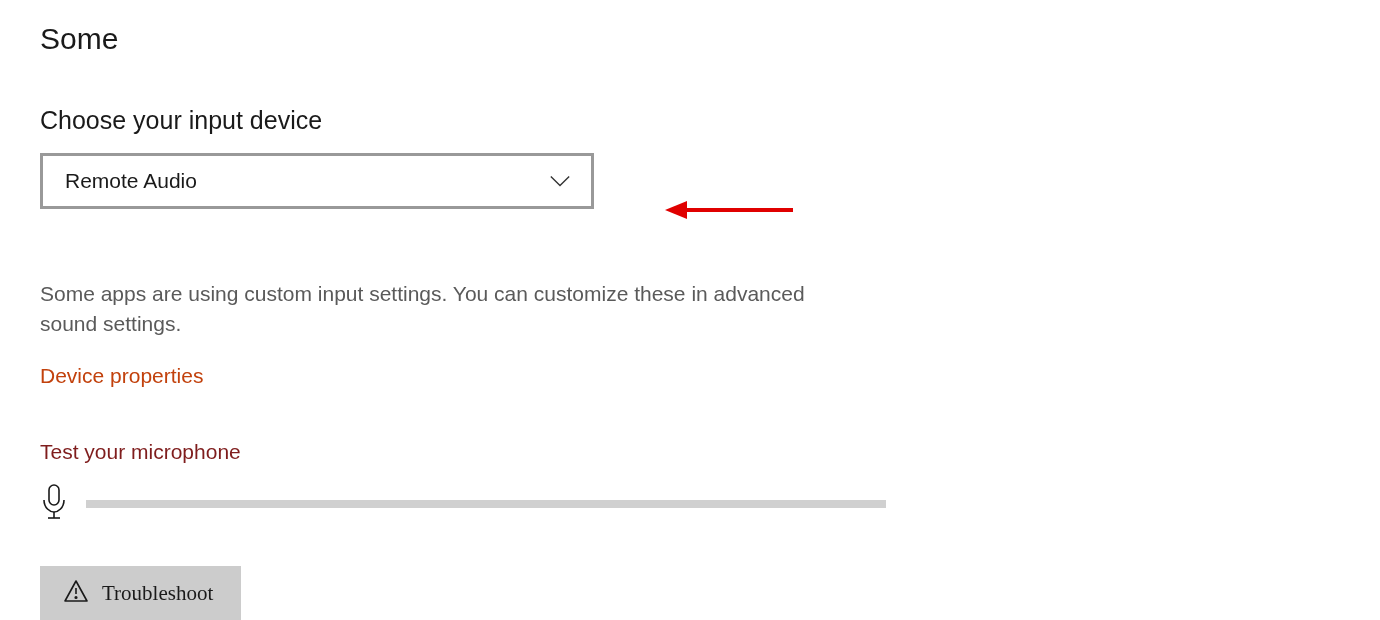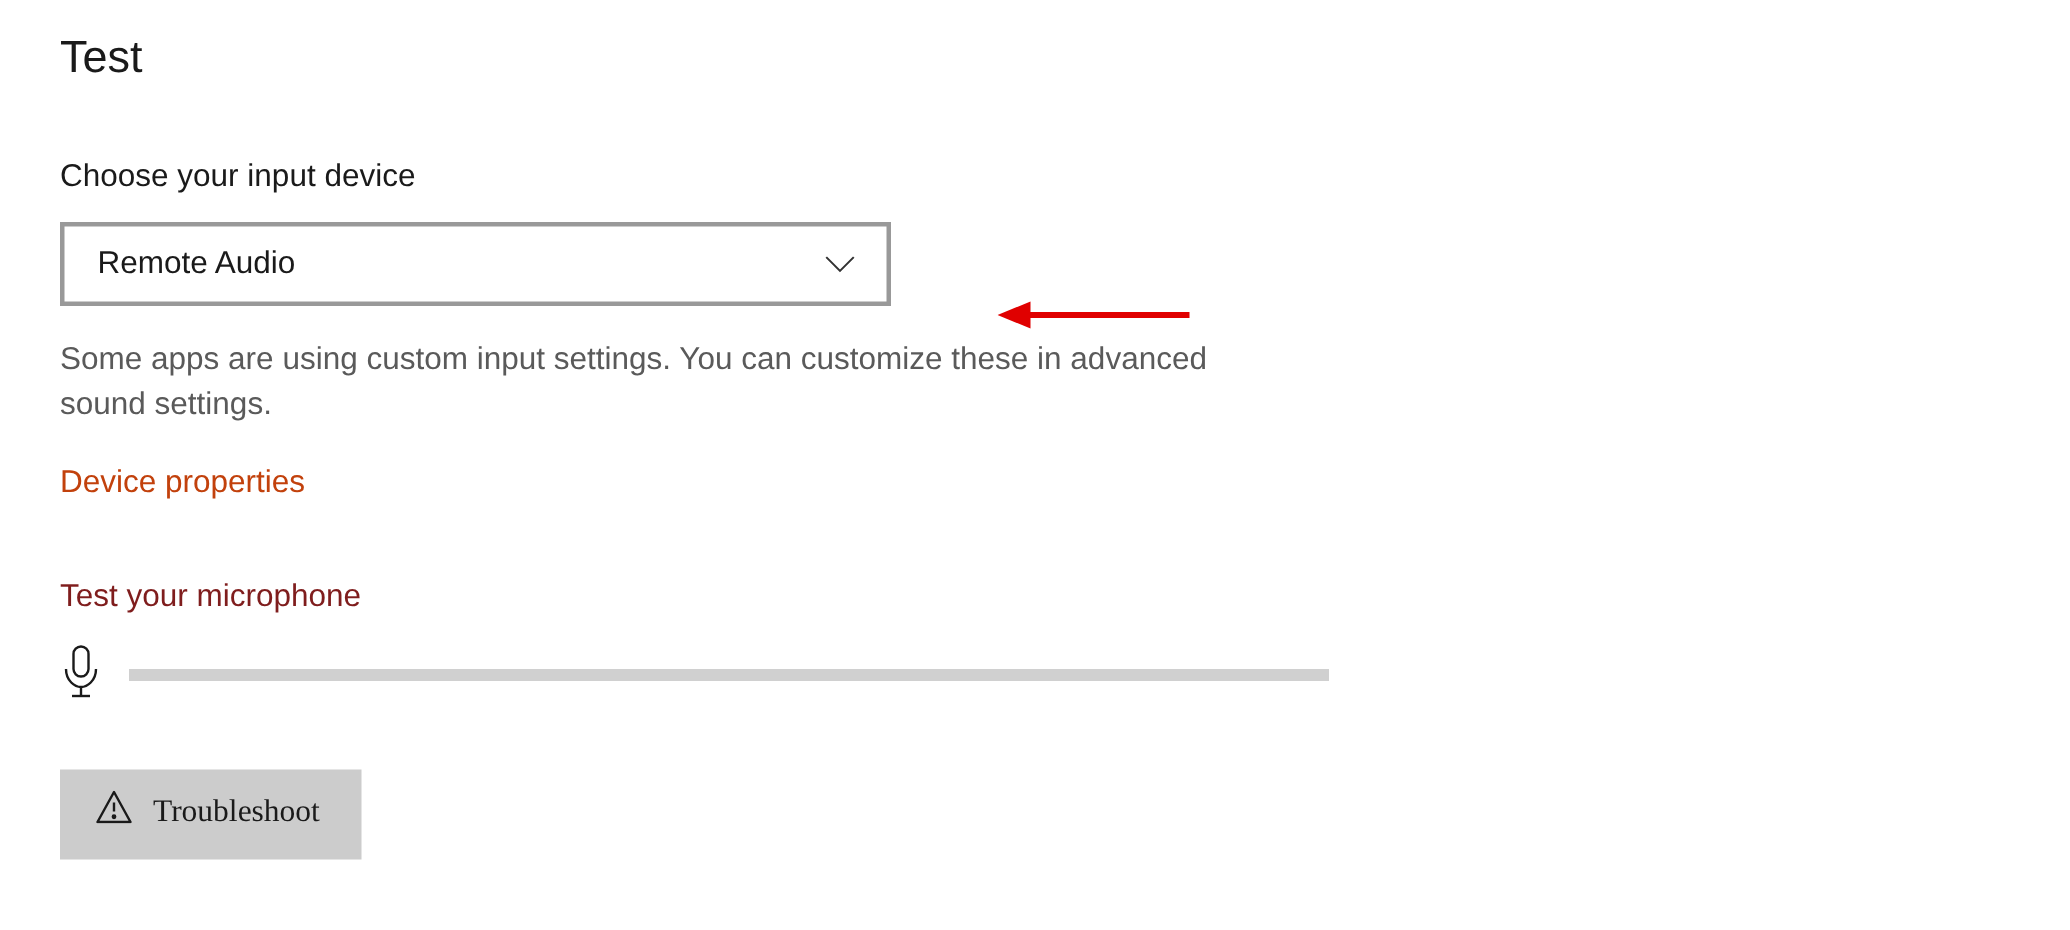--- a/index.html
+++ b/index.html
@@ -14,21 +14,21 @@
       width: 1380px;
       height: 620px;
     }
     .section-title {
       font-size: 30px;
       font-weight: 400;
       color: #1a1a1a;
       margin-bottom: 50px;
     }
     .field-label {
-      font-size: 21px;
+      font-size: 25px;
       font-weight: 400;
       color: #1a1a1a;
       margin-bottom: 18px;
     }
     .dropdown {
       display: flex;
       align-items: center;
       justify-content: space-between;
       width: 554px;
       height: 56px;
@@ -49,21 +49,21 @@
       height: 14px;
     }
     .annotation-arrow {
       position: absolute;
       left: 625px;
       top: 176px;
     }
     .help-text {
       font-size: 21px;
       color: #5a5a5a;
-      margin-top: 21px;
+      margin-top: 70px;
       max-width: 790px;
       line-height: 1.45;
     }
     .link {
       display: inline-block;
       font-size: 21px;
       color: #c2410c;
       margin-top: 24px;
       cursor: pointer;
     }
@@ -106,21 +106,21 @@
     }
     .container {
       position: relative;
     }
   </style>
 </head>
 <body>
 
 <div class="container">
 
-  <h2 class="section-title">Test</h2>
+  <h2 class="section-title">Some</h2>
 
   <div class="field-label">Choose your input device</div>
 
   <div class="dropdown">
     <span class="dropdown-value">Remote Audio</span>
     <span class="dropdown-chevron">
       <svg viewBox="0 0 24 14" fill="none" stroke="#333333" stroke-width="1.5">
         <polyline points="2,2 12,12 22,2"></polyline>
       </svg>
     </span>

